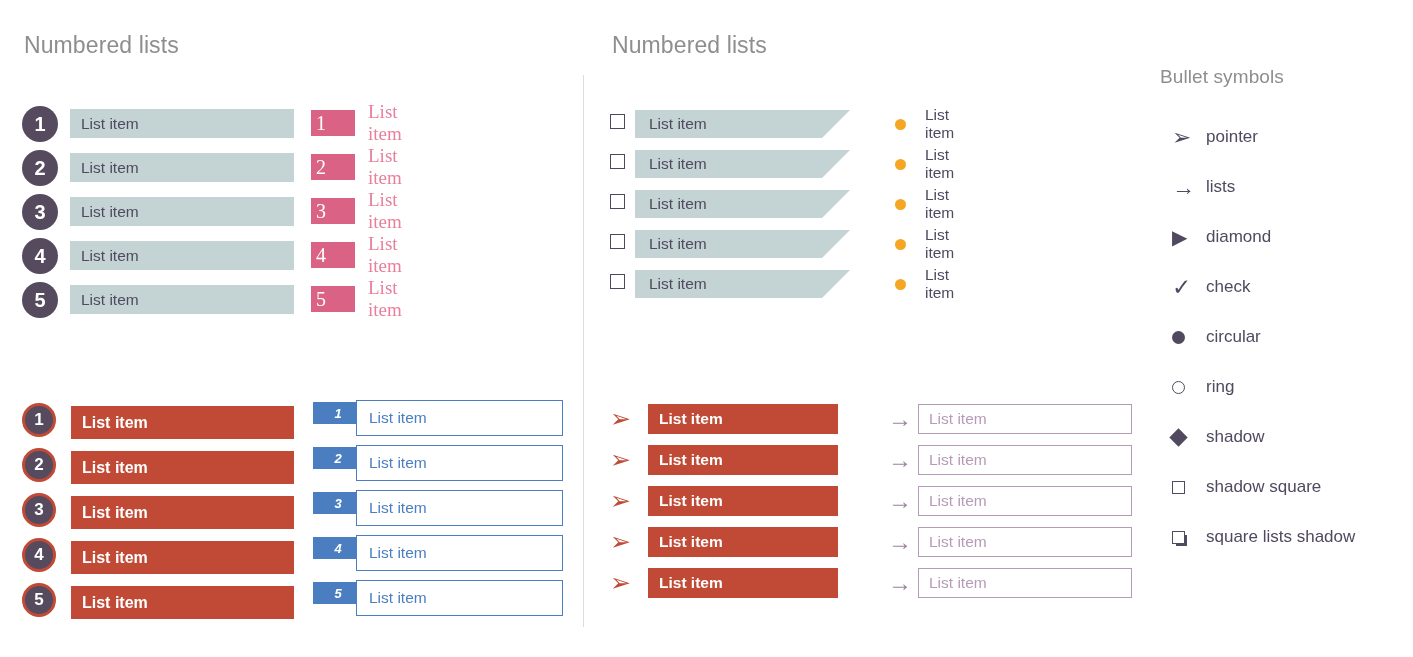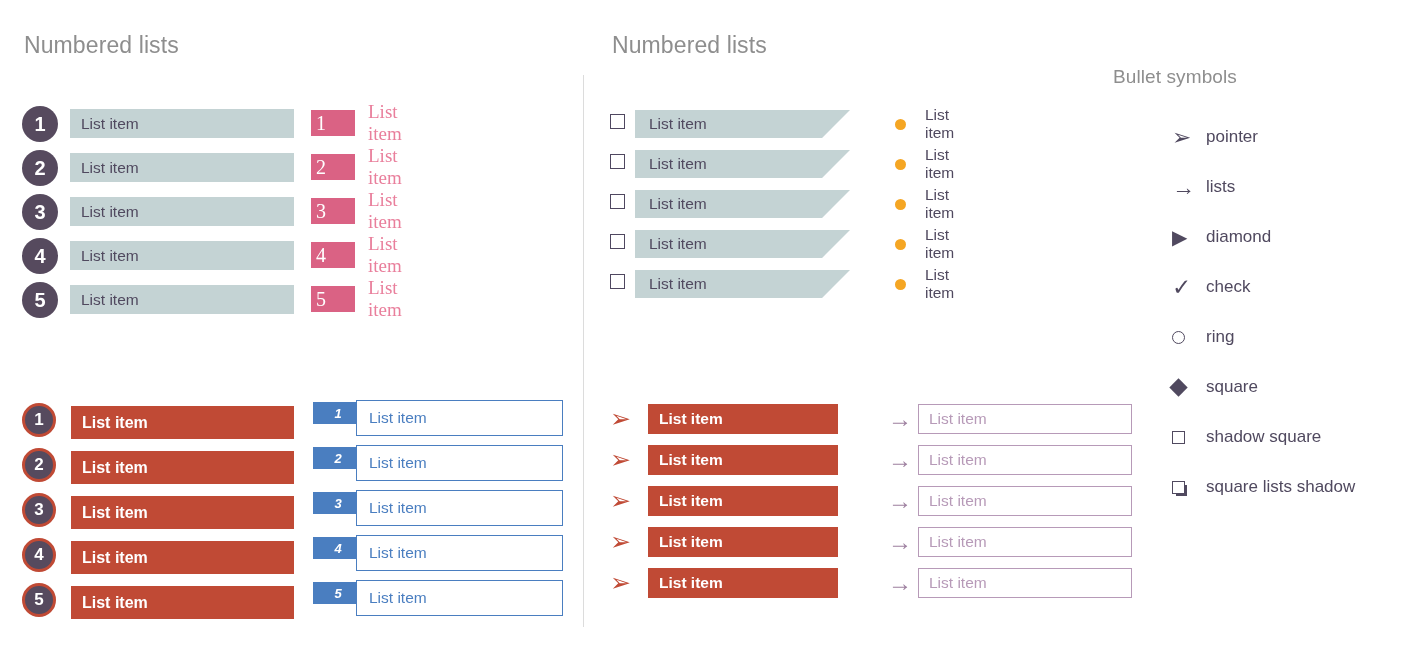--- a/index.html
+++ b/index.html
@@ -18,21 +18,21 @@
 
   .section-title {
     position: absolute;
     font-size: 23px;
     color: #8e8e8e;
     letter-spacing: 0.1px;
     font-family: "Liberation Sans", sans-serif;
   }
   #title-numbered { left: 24px; top: 32px; }
   #title-bulleted { left: 612px; top: 32px; }
-  #title-symbols  { left: 1113px; top: 66px; font-size: 19px; }
+  #title-symbols  { left: 1160px; top: 66px; font-size: 19px; }
 
   .divider {
     position: absolute;
     left: 583px;
     top: 75px;
     width: 1px;
     height: 552px;
     background: #dcdcdc;
   }
 
@@ -461,29 +461,35 @@
     <div class="rowS">
       <div class="symS sym-med">▶</div>
       <div class="labS">diamond</div>
     </div>
     <div class="rowS">
       <div class="symS">✓</div>
       <div class="labS">check</div>
     </div>
     <div class="rowS">
       <div class="symS">
+          <span class="g-circ"></span>
+        </div>
+      <div class="labS">circular</div>
+    </div>
+    <div class="rowS">
+      <div class="symS">
           <span class="g-ring"></span>
         </div>
       <div class="labS">ring</div>
     </div>
     <div class="rowS">
       <div class="symS">
           <span class="g-diamond"></span>
         </div>
-      <div class="labS">square</div>
+      <div class="labS">shadow</div>
     </div>
     <div class="rowS">
       <div class="symS">
           <span class="g-hollow"></span>
         </div>
       <div class="labS">shadow square</div>
     </div>
     <div class="rowS">
       <div class="symS">
           <span class="g-shadow"></span>

